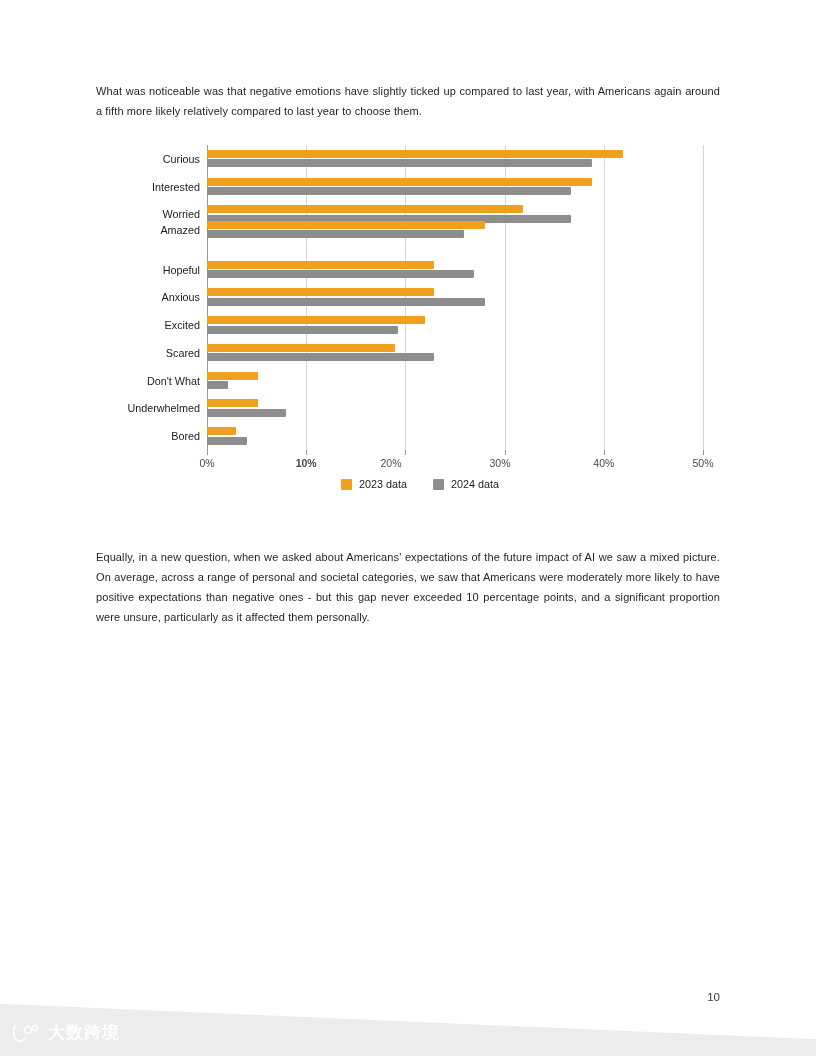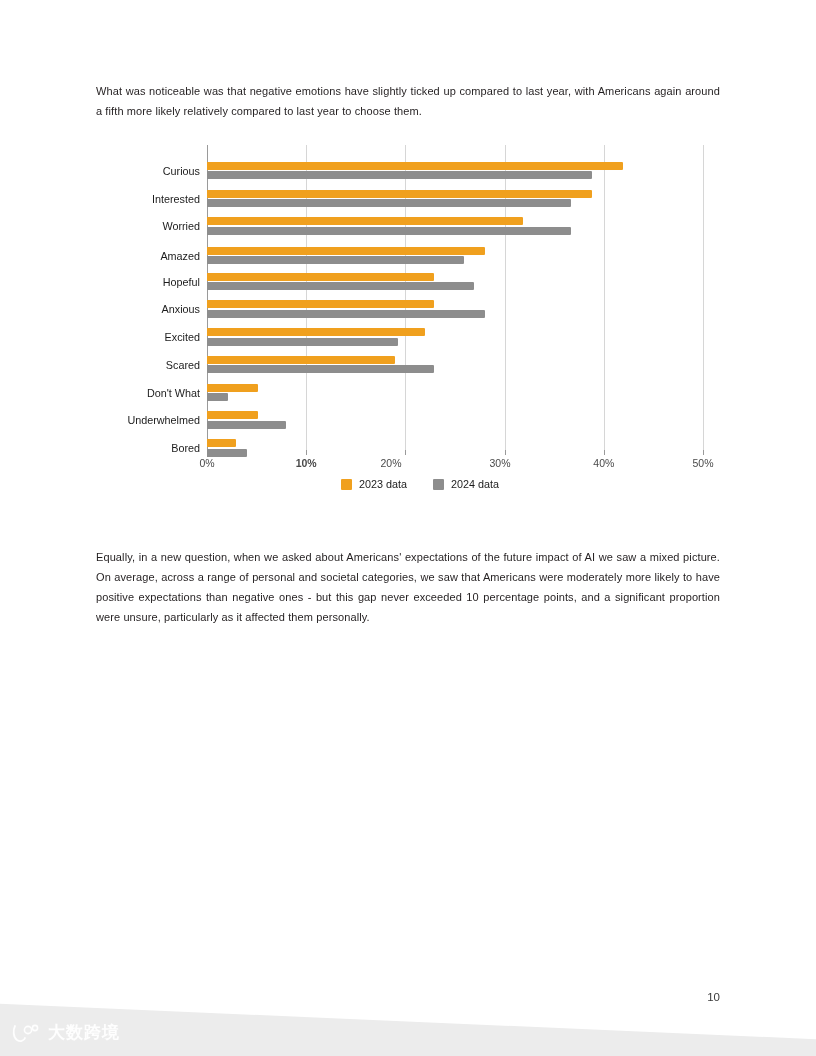--- a/index.html
+++ b/index.html
@@ -79,21 +79,20 @@
     top: 305px;
     width: 1px;
     height: 5px;
     background: #9a9a9a;
   }
 
   .band {
     position: absolute;
     left: 0;
     width: 100%;
-    margin-top: 12px;
   }
   .cat-label {
     position: absolute;
     right: 100%;
     margin-right: 7px;
     top: 50%;
     transform: translateY(-50%);
     font-size: 10.8px;
     color: #1c1c1c;
     white-space: nowrap;
@@ -212,21 +211,21 @@
         <div class="band" style="top: 27.7273px; height: 27.7273px;">
           <div class="cat-label">Interested</div>
           <div class="bar y2023" title="2023 data Interested: 38.8%" style="width: 384.896px; background: rgb(240, 160, 30); top: 4.86364px;"></div>
           <div class="bar y2024" title="2024 data Interested: 36.7%" style="width: 364.064px; background: rgb(141, 141, 141); top: 14.3636px;"></div>
         </div>
         <div class="band" style="top: 55.4545px; height: 27.7273px;">
           <div class="cat-label">Worried</div>
           <div class="bar y2023" title="2023 data Worried: 31.9%" style="width: 316.448px; background: rgb(240, 160, 30); top: 4.86364px;"></div>
           <div class="bar y2024" title="2024 data Worried: 36.7%" style="width: 364.064px; background: rgb(141, 141, 141); top: 14.3636px;"></div>
         </div>
-        <div class="band" style="top: 85px; height: 27.7273px;">
+        <div class="band" style="top: 71px; height: 27.7273px;">
           <div class="cat-label">Amazed</div>
           <div class="bar y2023" title="2023 data Amazed: 28%" style="width: 277.76px; background: rgb(240, 160, 30); top: 4.86364px;"></div>
           <div class="bar y2024" title="2024 data Amazed: 25.9%" style="width: 256.928px; background: rgb(141, 141, 141); top: 14.3636px;"></div>
         </div>
         <div class="band" style="top: 110.909px; height: 27.7273px;">
           <div class="cat-label">Hopeful</div>
           <div class="bar y2023" title="2023 data Hopeful: 22.9%" style="width: 227.168px; background: rgb(240, 160, 30); top: 4.86364px;"></div>
           <div class="bar y2024" title="2024 data Hopeful: 26.9%" style="width: 266.848px; background: rgb(141, 141, 141); top: 14.3636px;"></div>
         </div>
         <div class="band" style="top: 138.636px; height: 27.7273px;">

